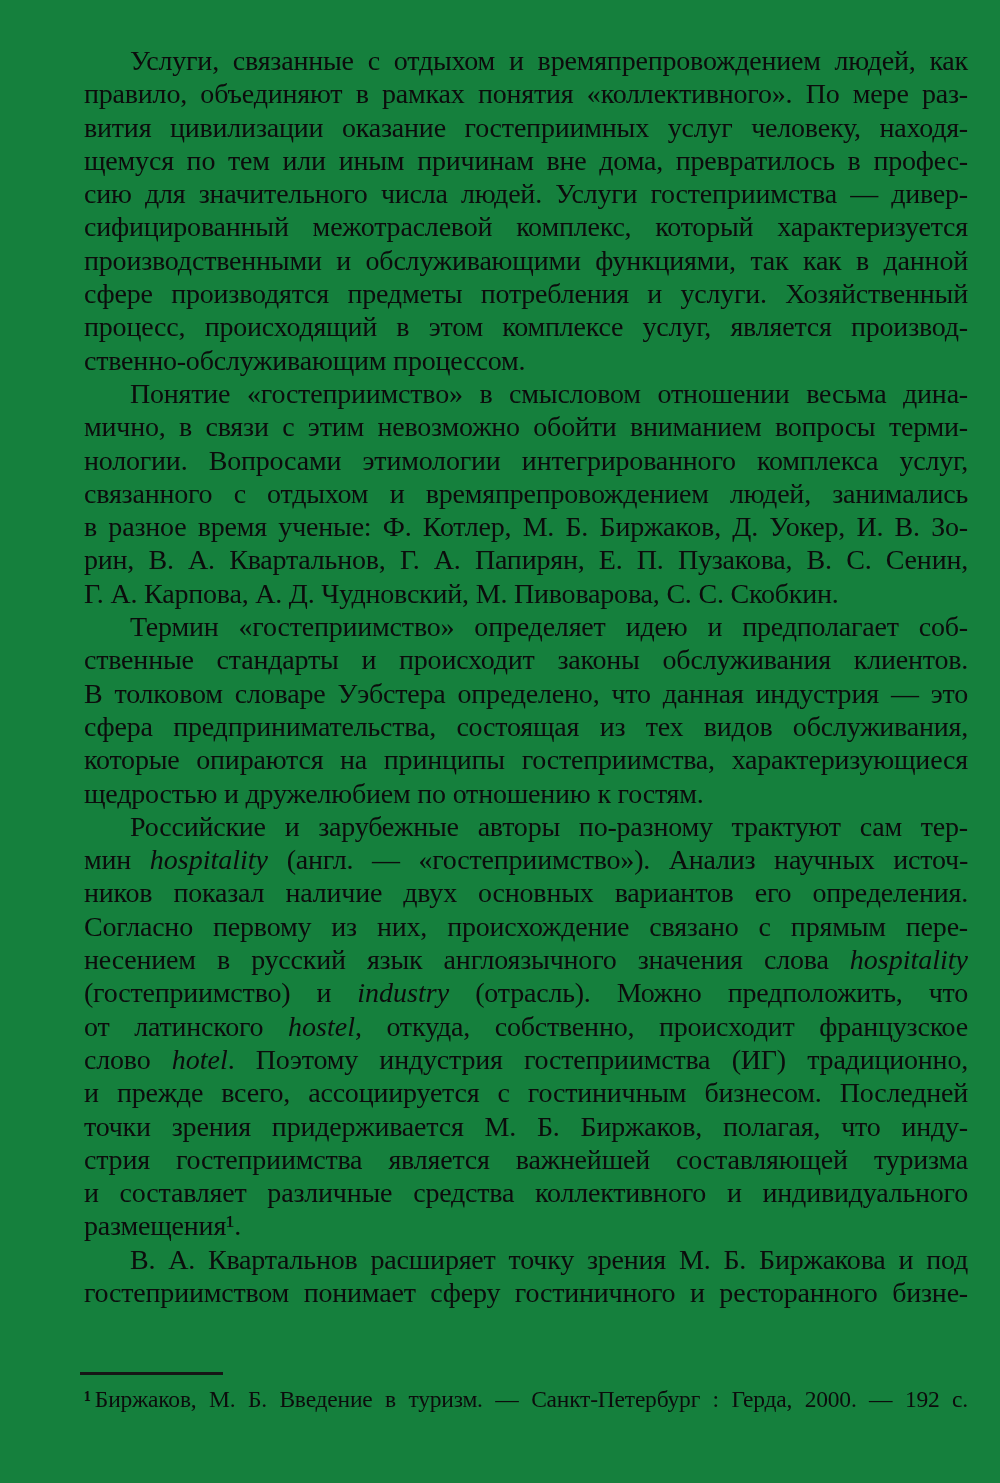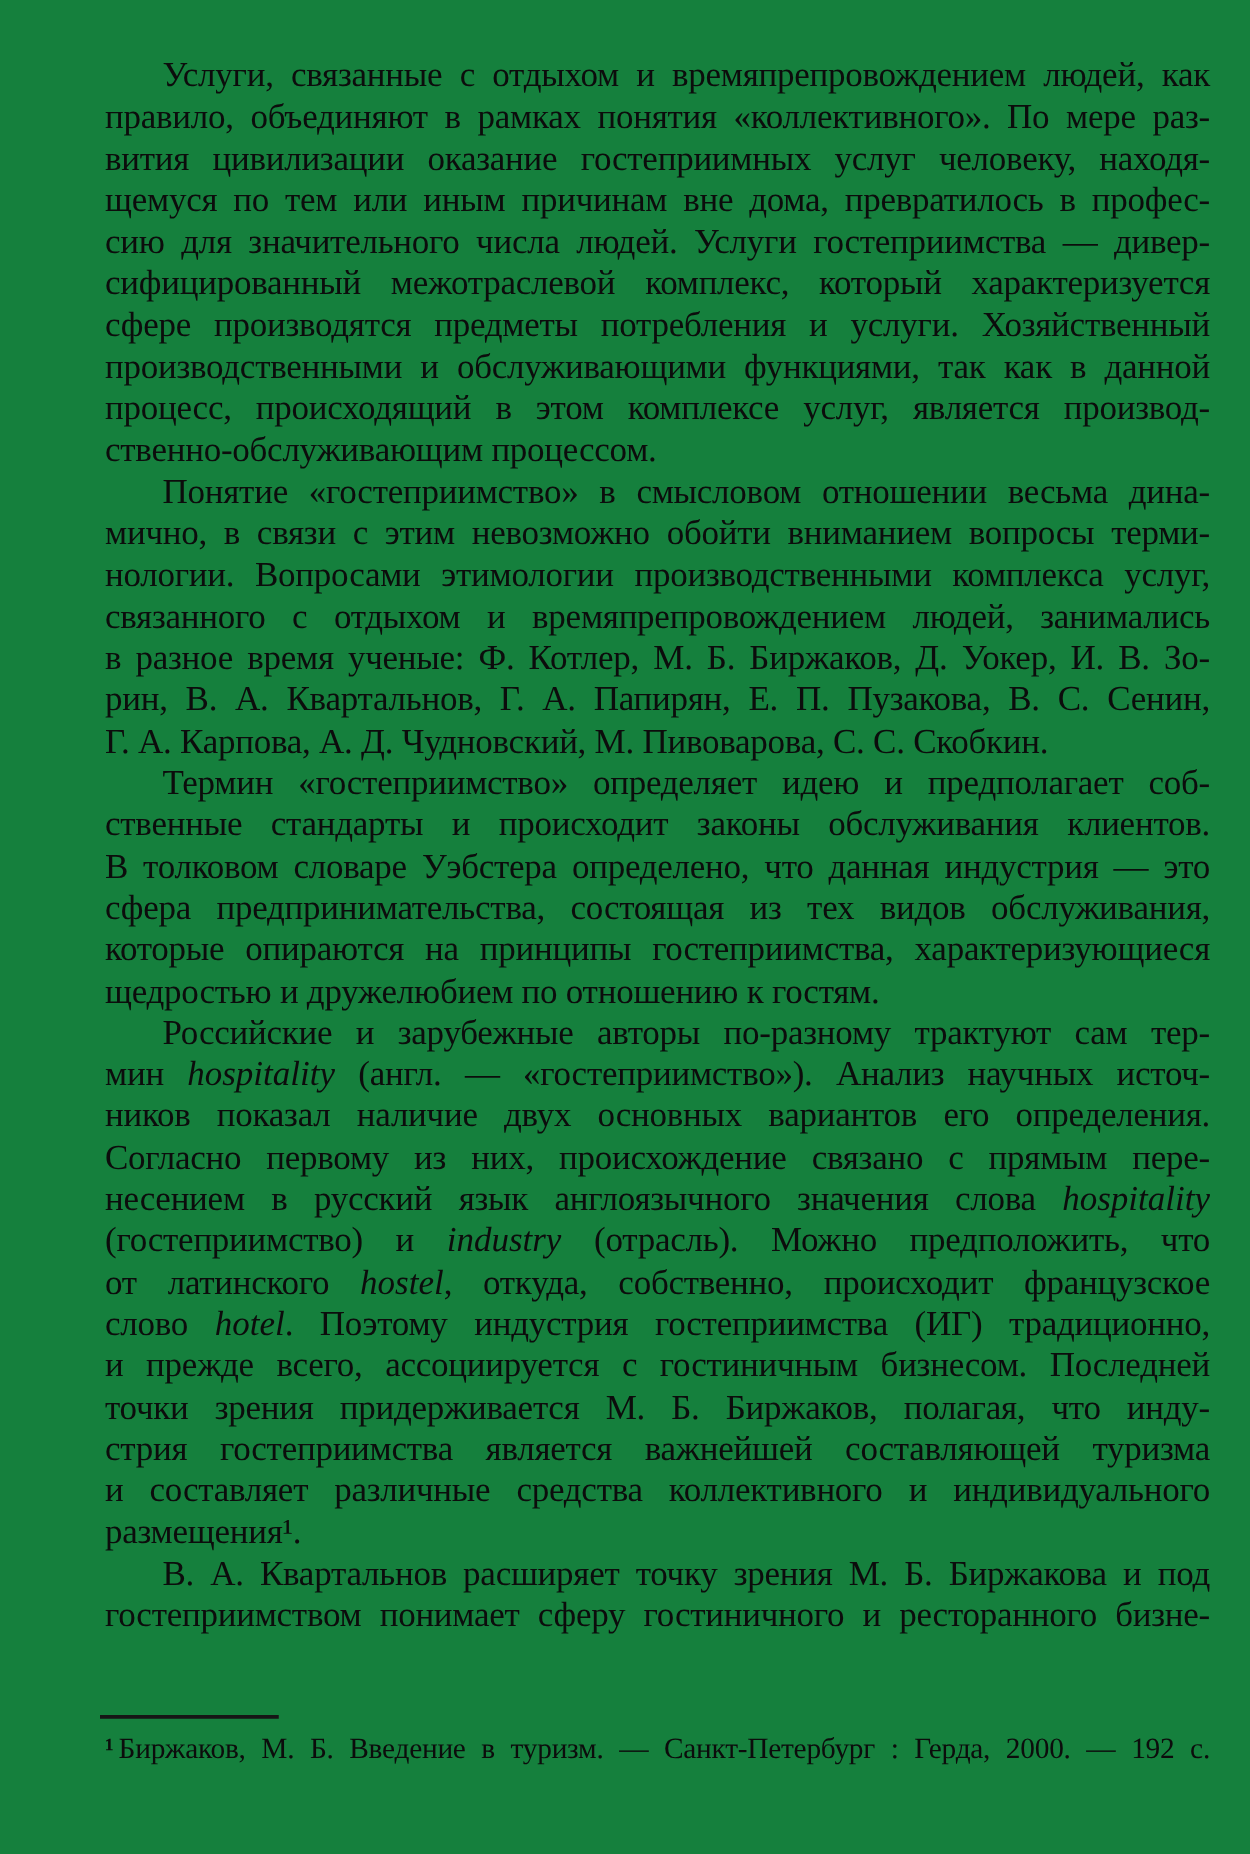--- a/index.html
+++ b/index.html
@@ -72,29 +72,29 @@
 <div class="page">
 
   <div class="text-block">
       <div>
         <div class="line justified first">Услуги, связанные с отдыхом и времяпрепровождением людей, как</div>
         <div class="line justified">правило, объединяют в рамках понятия «коллективного». По мере раз-</div>
         <div class="line justified">вития цивилизации оказание гостеприимных услуг человеку, находя-</div>
         <div class="line justified">щемуся по тем или иным причинам вне дома, превратилось в профес-</div>
         <div class="line justified">сию для значительного числа людей. Услуги гостеприимства — дивер-</div>
         <div class="line justified">сифицированный межотраслевой комплекс, который характеризуется</div>
+        <div class="line justified">производственными и обслуживающими функциями, так как в данной</div>
         <div class="line justified">сфере производятся предметы потребления и услуги. Хозяйственный</div>
-        <div class="line justified">производственными и обслуживающими функциями, так как в данной</div>
         <div class="line justified">процесс, происходящий в этом комплексе услуг, является производ-</div>
         <div class="line end">ственно-обслуживающим процессом.</div>
       </div>
       <div>
         <div class="line justified first">Понятие «гостеприимство» в смысловом отношении весьма дина-</div>
         <div class="line justified">мично, в связи с этим невозможно обойти вниманием вопросы терми-</div>
-        <div class="line justified">нологии. Вопросами этимологии производственными комплекса услуг,</div>
+        <div class="line justified">нологии. Вопросами этимологии интегрированного комплекса услуг,</div>
         <div class="line justified">связанного с отдыхом и времяпрепровождением людей, занимались</div>
         <div class="line justified">в разное время ученые: Ф. Котлер, М. Б. Биржаков, Д. Уокер, И. В. Зо-</div>
         <div class="line justified">рин, В. А. Квартальнов, Г. А. Папирян, Е. П. Пузакова, В. С. Сенин,</div>
         <div class="line end">Г. А. Карпова, А. Д. Чудновский, М. Пивоварова, С. С. Скобкин.</div>
       </div>
       <div>
         <div class="line justified first">Термин «гостеприимство» определяет идею и предполагает соб-</div>
         <div class="line justified">ственные стандарты и происходит законы обслуживания клиентов.</div>
         <div class="line justified">В толковом словаре Уэбстера определено, что данная индустрия — это</div>
         <div class="line justified">сфера предпринимательства, состоящая из тех видов обслуживания,</div>

